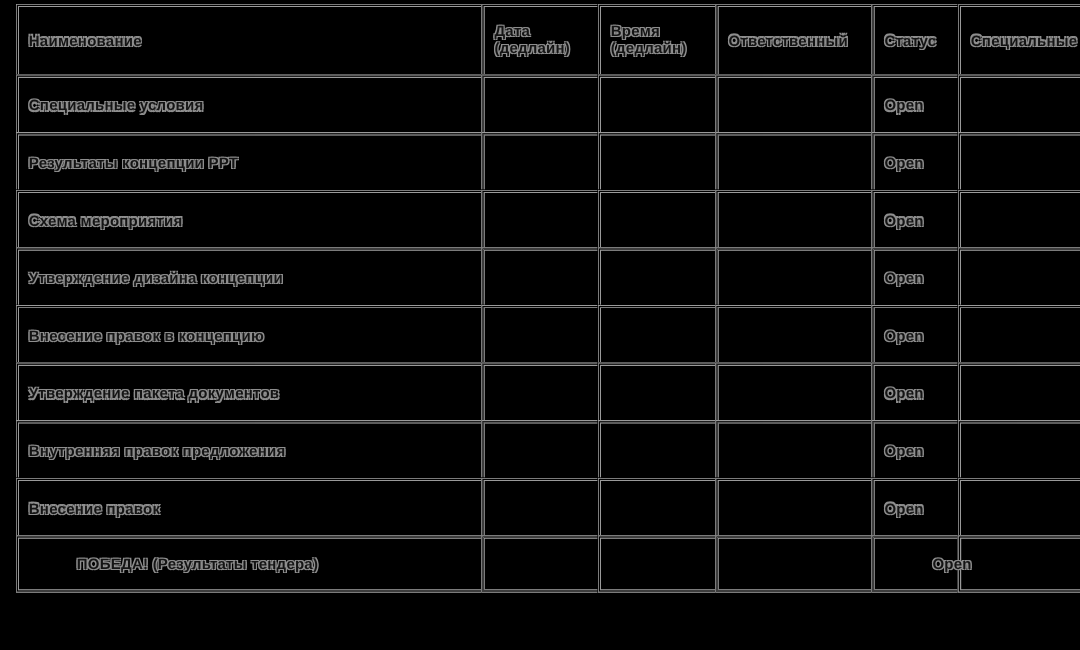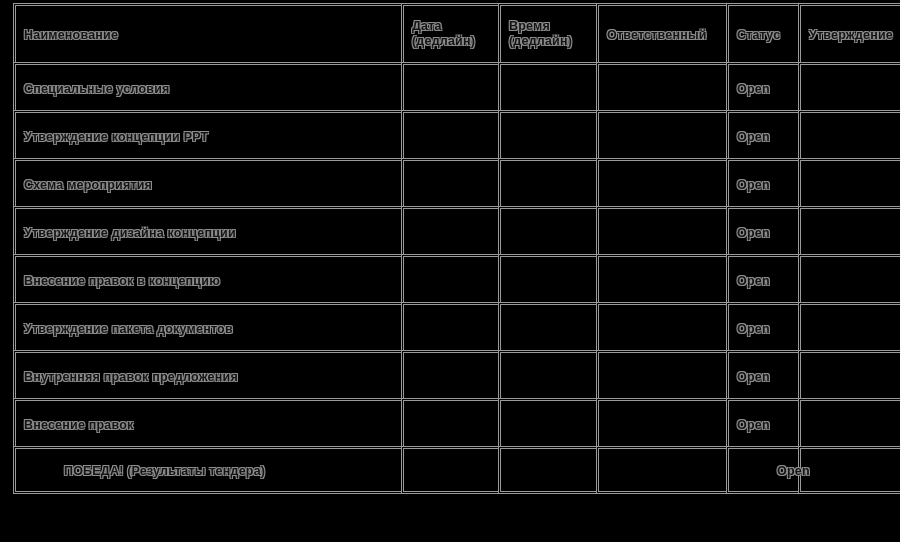--- a/index.html
+++ b/index.html
@@ -133,36 +133,36 @@
             <span class="line">Ответственный</span>
           </span>
         </th>
         <th>
           <span class="celltext headtext">
             <span class="line">Статус</span>
           </span>
         </th>
         <th>
           <span class="celltext headtext">
-            <span class="line">Утверждение</span>
+            <span class="line">Специальные</span>
           </span>
         </th>
       </tr>
     </thead>
     <tbody id="table-body">
         <tr>
           <td><span class="celltext">Специальные условия</span></td>
           <td><span class="celltext"></span></td>
           <td><span class="celltext"></span></td>
           <td><span class="celltext"></span></td>
           <td><span class="celltext">Open</span></td>
           <td><span class="celltext"></span></td>
         </tr>
         <tr>
-          <td><span class="celltext">Утверждение концепции РРТ</span></td>
+          <td><span class="celltext">Результаты концепции РРТ</span></td>
           <td><span class="celltext"></span></td>
           <td><span class="celltext"></span></td>
           <td><span class="celltext"></span></td>
           <td><span class="celltext">Open</span></td>
           <td><span class="celltext"></span></td>
         </tr>
         <tr>
           <td><span class="celltext">Схема мероприятия</span></td>
           <td><span class="celltext"></span></td>
           <td><span class="celltext"></span></td>

